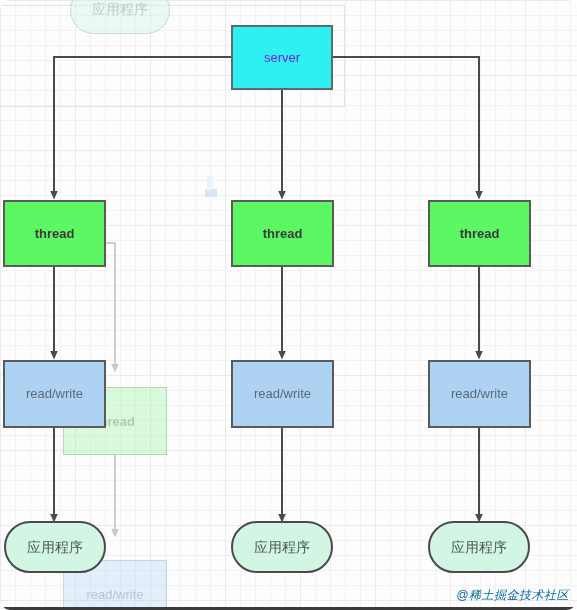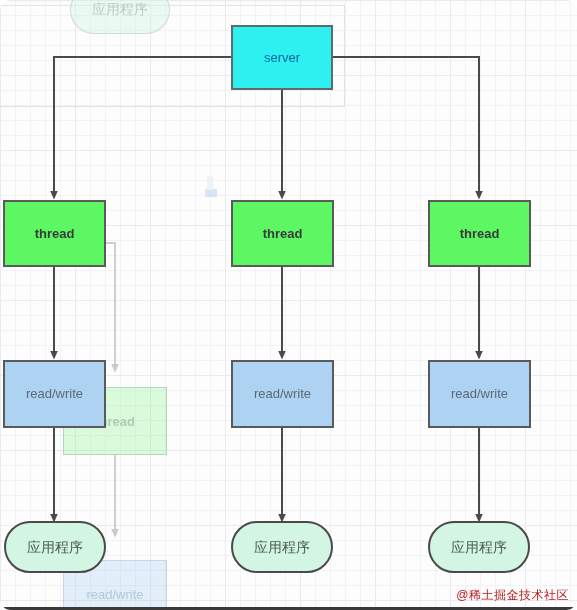--- a/index.html
+++ b/index.html
@@ -61,21 +61,21 @@
     box-sizing: border-box;
     display: flex;
     align-items: center;
     justify-content: center;
     text-align: center;
     line-height: 1.2;
   }
   .node-server {
     background: #2ff0f0;
     border: 2px solid #5f6b6b;
-    color: #0369a1;
+    color: #6d28d9;
     font-size: 13px;
   }
   .node-thread {
     background: #5ef764;
     border: 2px solid #5a5a5a;
     color: #3a3a3a;
     font-size: 13px;
     font-weight: bold;
   }
   .node-rw {
@@ -128,23 +128,24 @@
   }
   .drag-dot-tail {
     position: absolute;
     background: #eef3fa;
   }
   .watermark {
     position: absolute;
     right: 8px;
     bottom: 6px;
     font-size: 12px;
-    color: #b91c1c;
+    color: #0369a1;
     letter-spacing: 0.5px;
     white-space: nowrap;
+    font-style: italic;
   }
   .bottom-rule {
     position: absolute;
     left: 0;
     bottom: 0;
     width: 577px;
     height: 3px;
     background: #3a3a3a;
   }
 </style>

